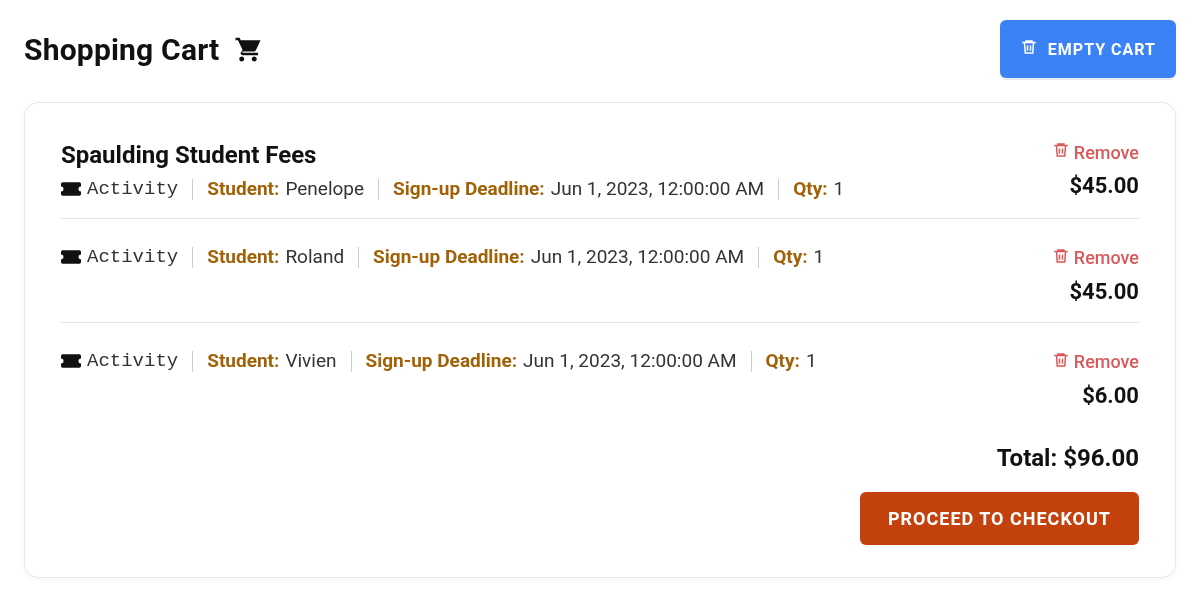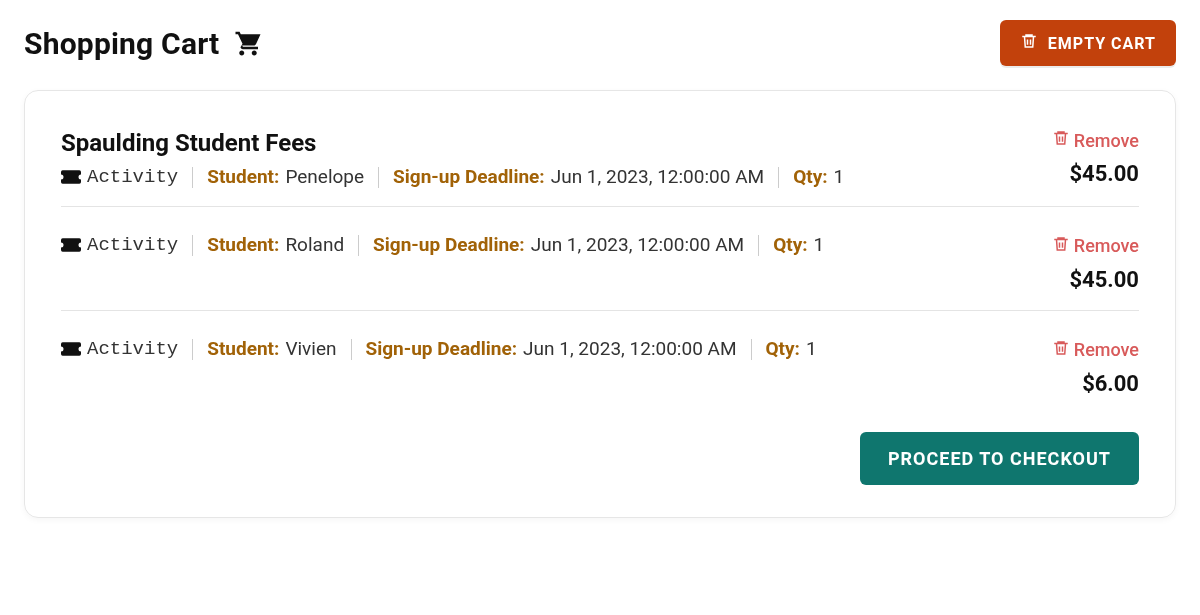--- a/index.html
+++ b/index.html
@@ -34,29 +34,29 @@
     align-items: center;
     gap: 10px;
     border: none;
     border-radius: 6px;
     font-weight: 700;
     letter-spacing: 1px;
     cursor: pointer;
     font-family: inherit;
   }
   .btn-empty {
-    background: #c2410c;
+    background: #3b82f6;
     color: #fff;
-    padding: 12px 20px;
+    padding: 18px 20px;
     font-size: 16px;
     box-shadow: 0 2px 0 rgba(0,0,0,.08);
   }
   .btn-empty svg { width:18px; height:18px; }
   .btn-checkout {
-    background: #0f766e;
+    background: #c2410c;
     color: #fff;
     padding: 16px 28px;
     font-size: 18px;
   }
   .card {
     border: 1px solid #e6e6e6;
     border-radius: 14px;
     padding: 10px 36px 32px 36px;
     box-shadow: 0 2px 6px rgba(0,0,0,.04);
   }
@@ -270,17 +270,21 @@
               </svg>
         </span>
         <span>Remove</span>
       </button>
       <div class="price">$6.00</div>
     </div>
   </div>
 </div>
 
   <div class="footer-area">
+    <div class="total-line">
+      <span>Total:</span>
+      <span>$96.00</span>
+    </div>
     <button class="btn btn-checkout">
       <span>PROCEED TO CHECKOUT</span>
     </button>
   </div>
 </div>
 
 </body></html>

